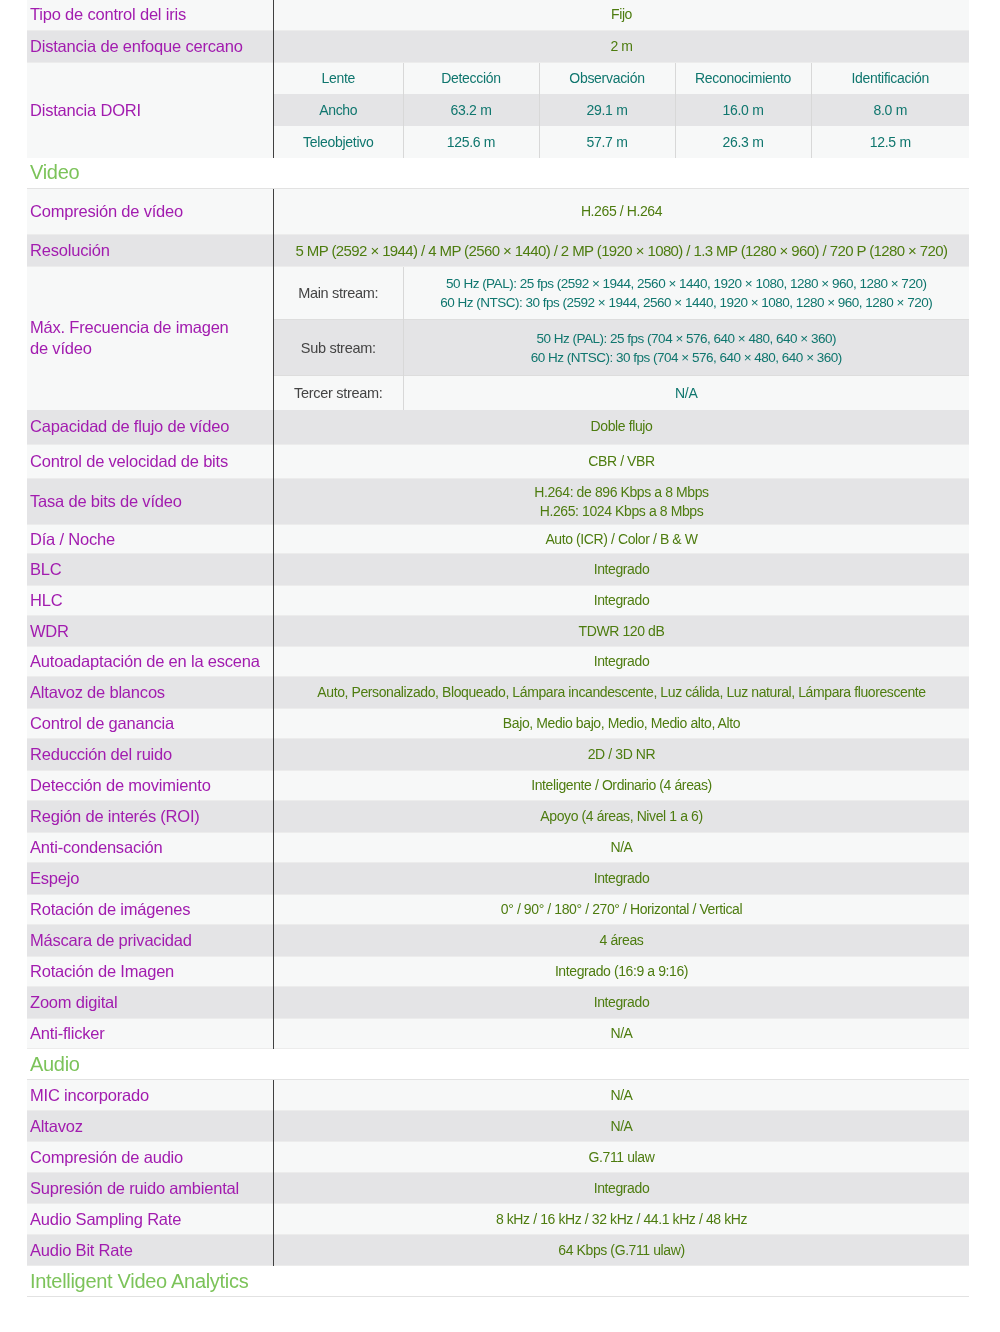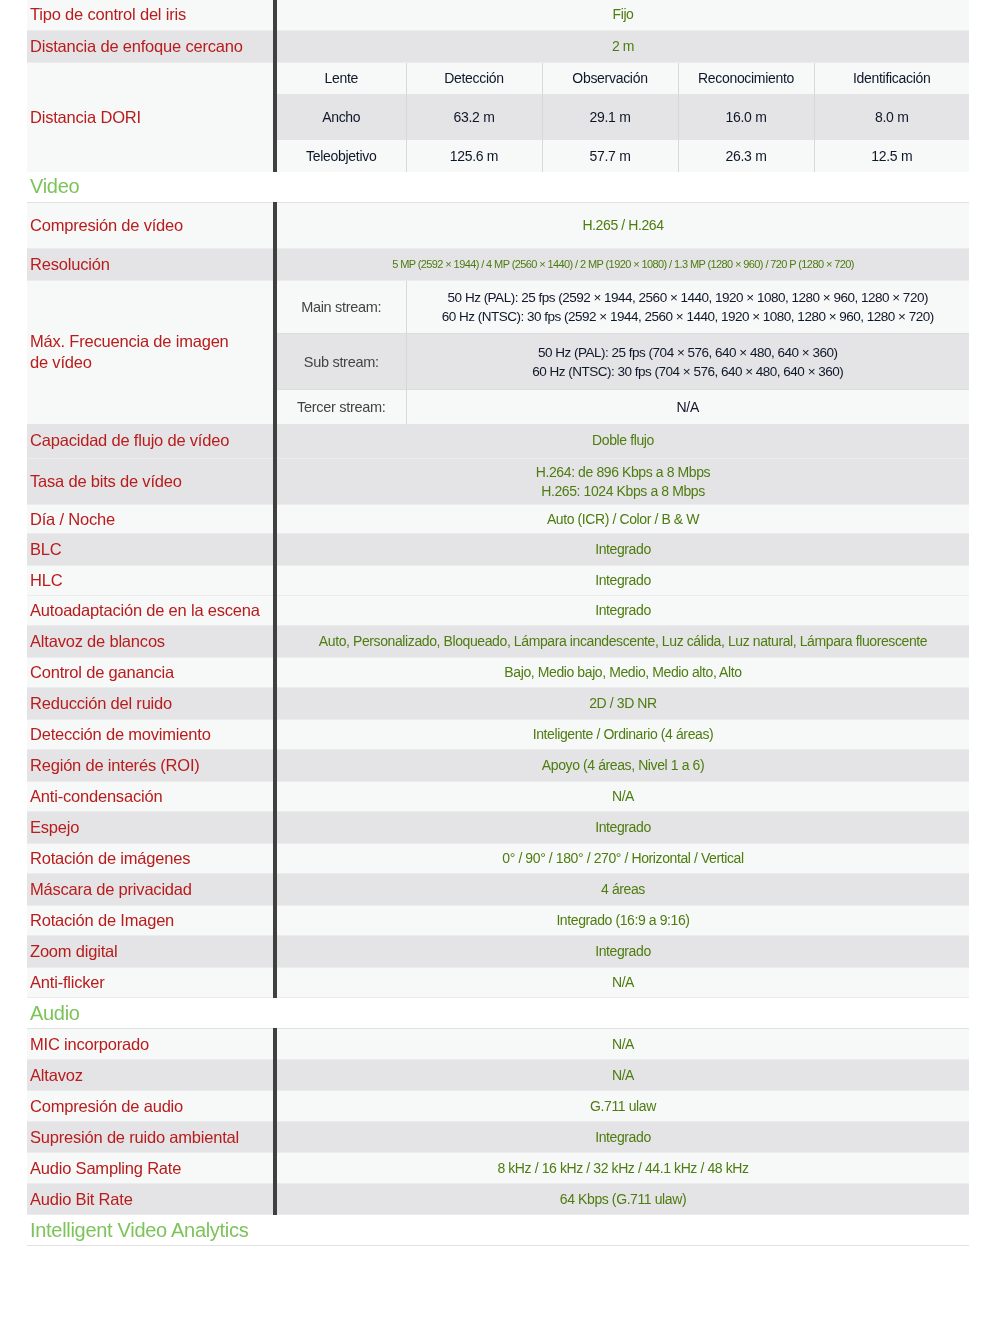--- a/index.html
+++ b/index.html
@@ -1,27 +1,27 @@
 <!DOCTYPE html>
 <html><head>
 <meta charset="utf-8">
 <style>
   html, body { margin:0; padding:0; background:#ffffff; }
   body { width:1000px; height:1332px; overflow:hidden; font-family:"Liberation Sans", sans-serif; }
   .sheet { position:absolute; left:27px; top:0; width:942px; }
   table { border-collapse:collapse; width:942px; table-layout:fixed; }
   td { padding:0; vertical-align:middle; }
-  .lbl { width:243px; color:#b91c1c; font-size:16.5px; padding-left:3px; letter-spacing:-0.2px; border-right:4px solid #404040; }
+  .lbl { width:243px; color:#a21caf; font-size:16.5px; padding-left:3px; letter-spacing:-0.2px; border-right:1px solid #404040; }
   .val { text-align:center; color:#4d7c0f; font-size:14px; letter-spacing:-0.4px; line-height:19px; }
   tr.g td { background:#e4e4e6; }
   tr.w td { background:#f7f8f8; }
   tr.row { border-bottom:1px solid #ececec; }
   .sec td { background:#fff; color:#7cc35a; font-size:20px; padding-left:3px; height:30px; letter-spacing:-0.3px; border-bottom:1px solid #e2e2e2; }
   .inner { width:100%; border-collapse:collapse; table-layout:fixed; }
-  .inner td { text-align:center; color:#0f172a; font-size:14px; letter-spacing:-0.3px; border-right:1px solid #d8d8d8; }
+  .inner td { text-align:center; color:#0f766e; font-size:14px; letter-spacing:-0.3px; border-right:1px solid #d8d8d8; }
   .inner td:last-child { border-right:none; }
   .inner tr.g td { background:#e4e4e6; }
   .inner tr.w td { background:#f7f8f8; }
   .sublbl { color:#444 !important; font-size:14.5px !important; width:128px; }
   .cell-wrap { padding:0 !important; }
 </style>
 </head>
 <body>
 
 <div class="sheet">
@@ -49,21 +49,21 @@
                 <col>
               </colgroup>
         <tbody>
                 <tr class="w" style="height:31px">
           <td>Lente</td>
           <td>Detección</td>
           <td>Observación</td>
           <td>Reconocimiento</td>
           <td>Identificación</td>
         </tr>
-        <tr class="g" style="height:46px">
+        <tr class="g" style="height:32px">
           <td>Ancho</td>
           <td>63.2 m</td>
           <td>29.1 m</td>
           <td>16.0 m</td>
           <td>8.0 m</td>
         </tr>
         <tr class="w" style="height:32px">
           <td>Teleobjetivo</td>
           <td>125.6 m</td>
           <td>57.7 m</td>
@@ -77,21 +77,21 @@
 
   <tr class="sec">
     <td colspan="2">Video</td>
   </tr>
   <tr class="w row" style="height:46px">
     <td class="lbl">Compresión de vídeo</td>
     <td class="val">H.265 / H.264</td>
   </tr>
   <tr class="g row" style="height:32px">
     <td class="lbl">Resolución</td>
-    <td class="val" style="font-size:11px;letter-spacing:-0.6px">5 MP (2592 × 1944) / 4 MP (2560 × 1440) / 2 MP (1920 × 1080) / 1.3 MP (1280 × 960) / 720 P (1280 × 720)</td>
+    <td class="val" style="font-size:15px;letter-spacing:-0.6px">5 MP (2592 × 1944) / 4 MP (2560 × 1440) / 2 MP (1920 × 1080) / 1.3 MP (1280 × 960) / 720 P (1280 × 720)</td>
   </tr>
   <tr class="w" style="height:137px">
     <td class="lbl" style="line-height:21px">
       <div>Máx. Frecuencia de imagen</div>
       <div>de vídeo</div>
     </td>
     <td class="cell-wrap">
       <table class="inner">
         <colgroup>
                 <col style="width:129px">
@@ -117,39 +117,47 @@
           <td>N/A</td>
         </tr>
       </tbody>
             </table>
     </td>
   </tr>
   <tr class="g row" style="height:35px">
     <td class="lbl">Capacidad de flujo de vídeo</td>
     <td class="val">Doble flujo</td>
   </tr>
+  <tr class="w row" style="height:34px">
+    <td class="lbl">Control de velocidad de bits</td>
+    <td class="val">CBR / VBR</td>
+  </tr>
   <tr class="g row" style="height:46px">
     <td class="lbl">Tasa de bits de vídeo</td>
     <td class="val">
       <div>H.264: de 896 Kbps a 8 Mbps</div>
       <div>H.265: 1024 Kbps a 8 Mbps</div>
     </td>
   </tr>
   <tr class="w row" style="height:29px">
     <td class="lbl">Día / Noche</td>
     <td class="val">Auto (ICR) / Color / B &amp; W</td>
   </tr>
   <tr class="g row" style="height:32px">
     <td class="lbl">BLC</td>
     <td class="val">Integrado</td>
   </tr>
   <tr class="w row" style="height:30px">
     <td class="lbl">HLC</td>
     <td class="val">Integrado</td>
   </tr>
+  <tr class="g row" style="height:31px">
+    <td class="lbl">WDR</td>
+    <td class="val">TDWR 120 dB</td>
+  </tr>
   <tr class="w row" style="height:30px">
     <td class="lbl">Autoadaptación de en la escena</td>
     <td class="val">Integrado</td>
   </tr>
   <tr class="g row" style="height:32px">
     <td class="lbl">Altavoz de blancos</td>
     <td class="val">Auto, Personalizado, Bloqueado, Lámpara incandescente, Luz cálida, Luz natural, Lámpara fluorescente</td>
   </tr>
   <tr class="w row" style="height:30px">
     <td class="lbl">Control de ganancia</td>

